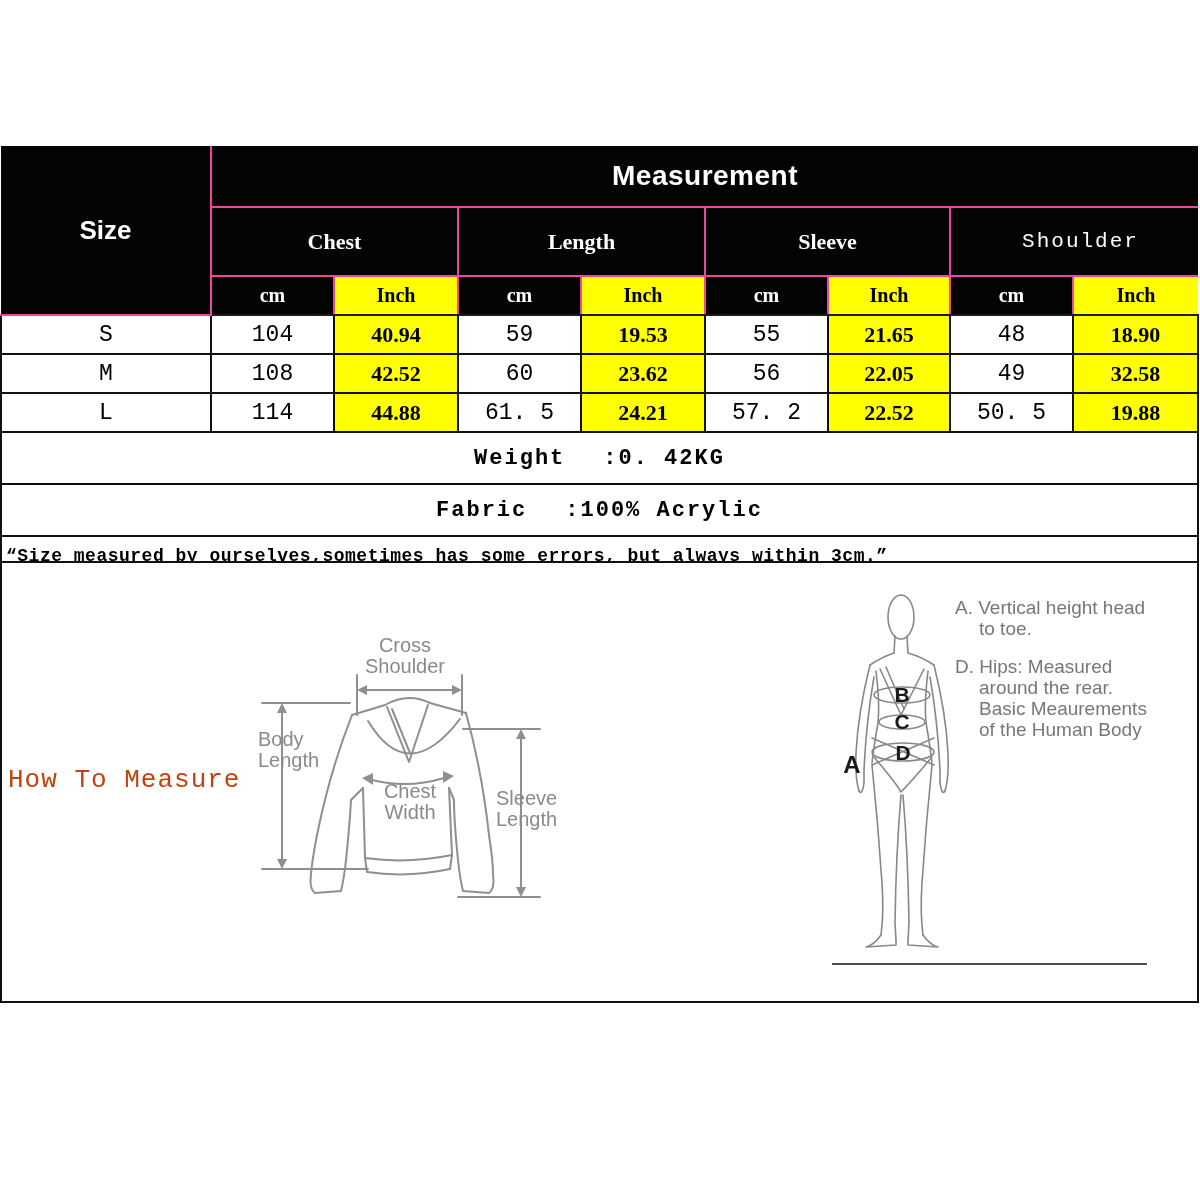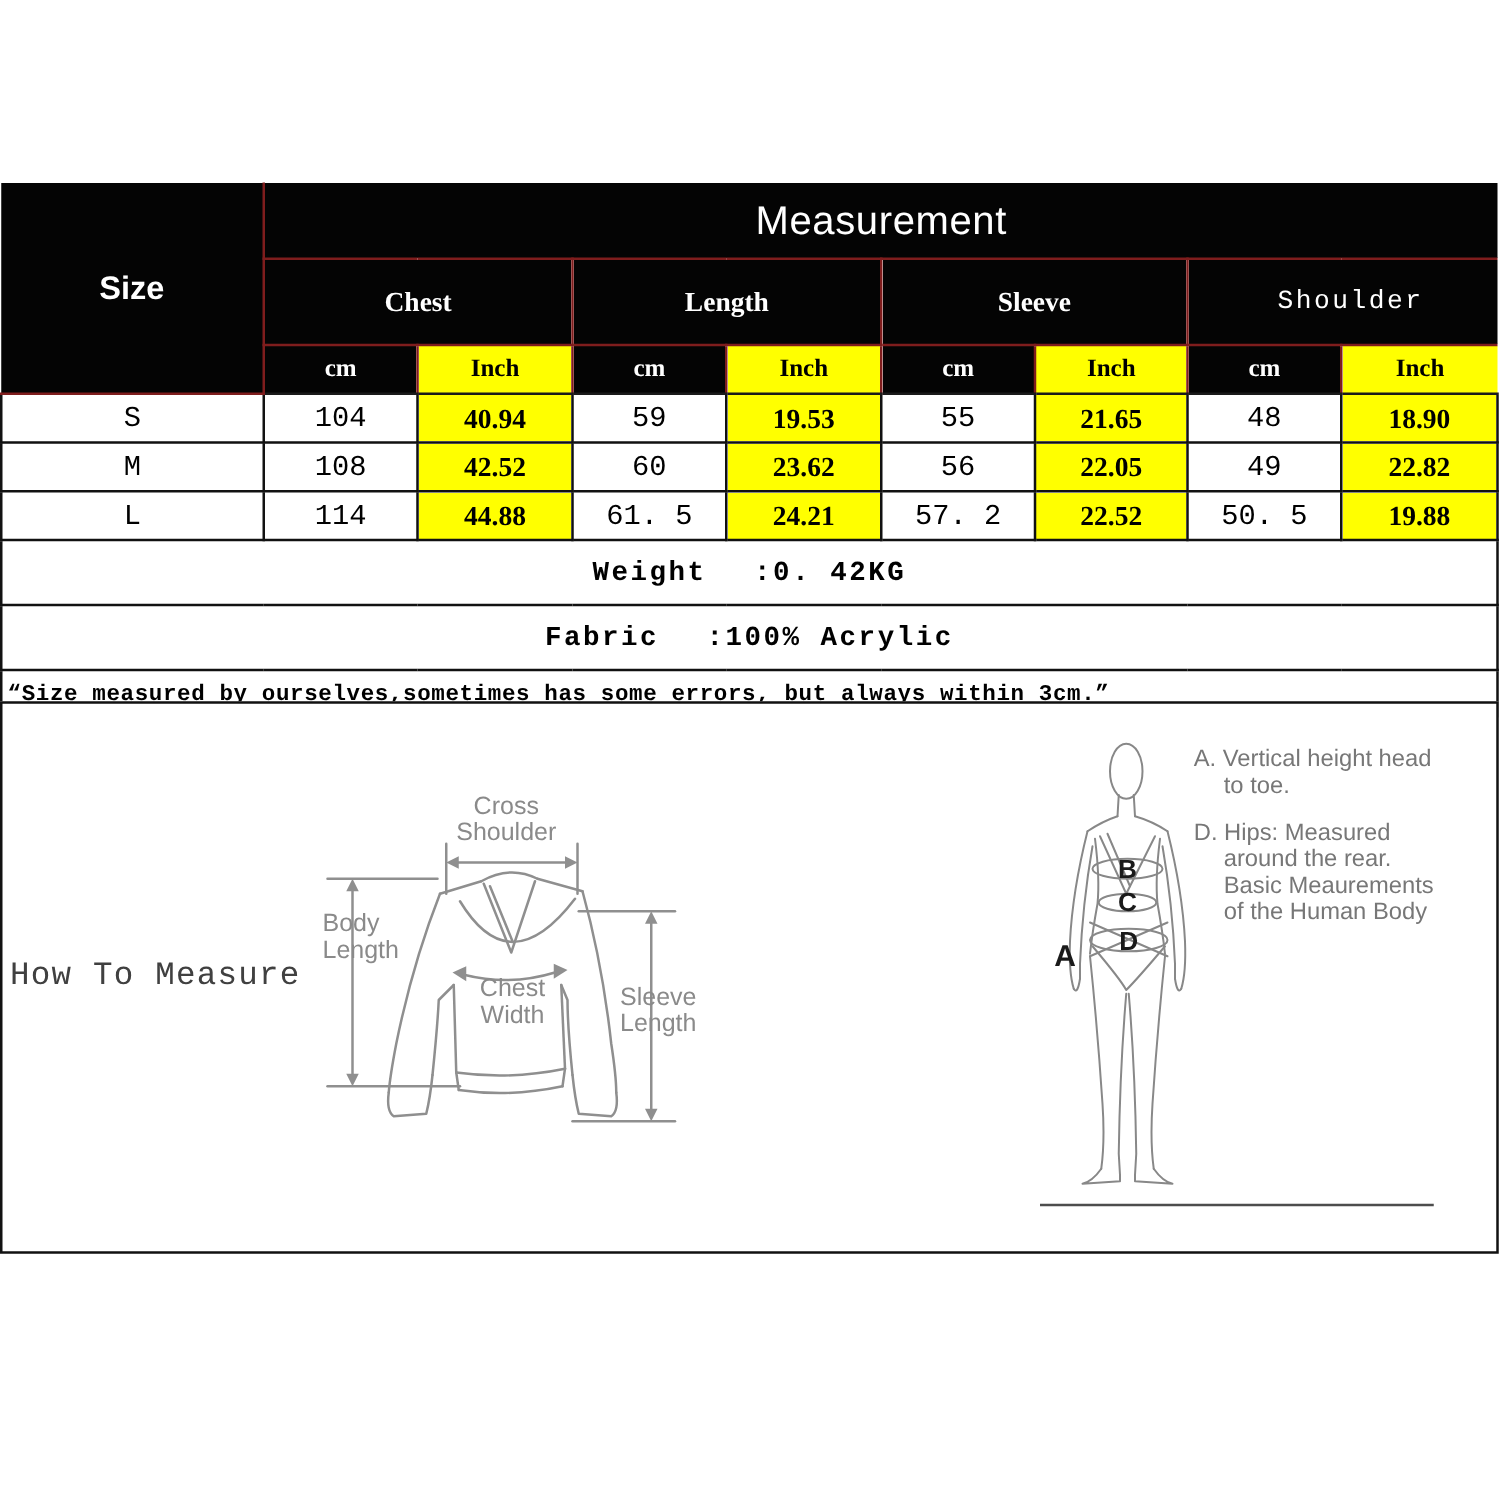--- a/index.html
+++ b/index.html
@@ -4,34 +4,34 @@
 <style>
   html,body{margin:0;padding:0;background:#fff;}
   #canvas{position:relative;width:1200px;height:1200px;background:#fff;overflow:hidden;
           font-family:"Liberation Sans",sans-serif;color:#000;}
 
   
   table.size-table{position:absolute;top:146px;left:0;width:1199px;
     border-collapse:collapse;table-layout:fixed;}
   .size-table td{padding:0;text-align:center;vertical-align:middle;overflow:hidden;}
 
-  thead td{background:#040404;color:#fff;border:2px solid #7f1d1d;}
+  thead td{background:#040404;color:#fff;border:2px solid #ec4899;}
   thead tr.r-title td{border-top:none;}
   thead td.first{border-left:none;}
   thead td.last{border-right:none;}
   thead td.unit{border-bottom:2px solid #1a1a1a;}
 
   tr.r-title{height:61px;}
   tr.r-group{height:69px;}
   tr.r-units{height:39px;}
   tr.r-data{height:39px;}
   tr.r-info{height:52px;}
   tr.r-note{height:38px;}
 
-  .cell-title{font-weight:normal;font-size:32px;letter-spacing:0.5px;}
+  .cell-title{font-weight:bold;font-size:28px;letter-spacing:0.5px;}
   .cell-size-head{font-weight:bold;font-size:26px;}
   .cell-group{font-family:"Liberation Serif",serif;font-weight:bold;font-size:22px;}
   .cell-group.mono-style{font-family:"Liberation Mono",monospace;font-weight:normal;
       font-size:21px;letter-spacing:2px;padding-left:12px;}
   .cell-unit{font-family:"Liberation Serif",serif;font-weight:bold;font-size:20px;}
   thead td.hl{background:#ffff00;color:#000;}
 
   tbody td{border:2px solid #111;background:#fff;
       font-family:"Liberation Mono",monospace;font-size:23px;}
   tbody td.hl{background:#ffff00;font-family:"Liberation Serif",serif;
@@ -42,21 +42,21 @@
       font-size:22px;letter-spacing:2px;}
   .info-label{margin-right:38px;}
   .note-cell{text-align:left !important;padding-left:4px !important;
       font-family:"Liberation Mono",monospace;font-weight:bold;font-size:18px;
       letter-spacing:0.5px;}
 
   
   .measure-section{position:absolute;top:561px;left:0;width:1195px;height:438px;
       border:2px solid #111;background:#fff;}
   .how-title{position:absolute;left:6px;top:202px;
-      font-family:"Liberation Mono",monospace;font-size:26px;color:#404040;
+      font-family:"Liberation Mono",monospace;font-size:26px;color:#c2410c;
       letter-spacing:1px;white-space:nowrap;}
 
   .garment-label{position:absolute;color:#8a8a8a;font-size:20px;line-height:21px;}
   .lbl-cross{left:350px;top:72px;width:106px;text-align:center;}
   .lbl-body{left:256px;top:166px;width:70px;text-align:left;}
   .lbl-chest{left:366px;top:218px;width:84px;text-align:center;}
   .lbl-sleeve{left:494px;top:225px;width:72px;text-align:left;}
 
   .sweater-svg{position:absolute;left:248px;top:58px;}
   .figure-svg{position:absolute;left:824px;top:20px;}
@@ -121,21 +121,21 @@
       </tr>
       <tr class="r-data">
         <td>M</td>
         <td>108</td>
         <td class="hl">42.52</td>
         <td>60</td>
         <td class="hl">23.62</td>
         <td>56</td>
         <td class="hl">22.05</td>
         <td>49</td>
-        <td class="hl">22.82</td>
+        <td class="hl">32.58</td>
       </tr>
       <tr class="r-data">
         <td>L</td>
         <td>114</td>
         <td class="hl">44.88</td>
         <td>61. 5</td>
         <td class="hl">24.21</td>
         <td>57. 2</td>
         <td class="hl">22.52</td>
         <td>50. 5</td>

